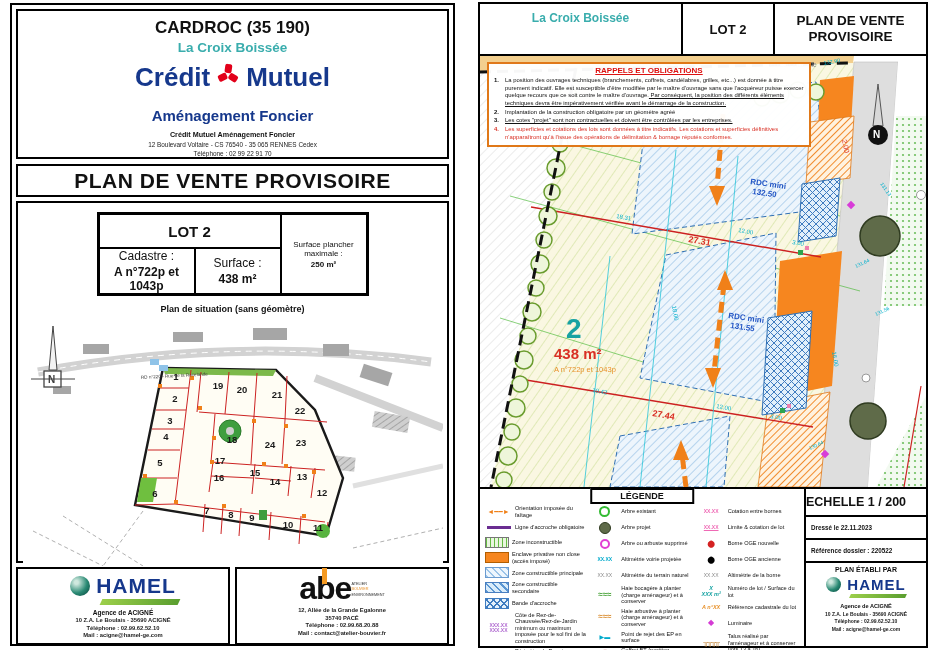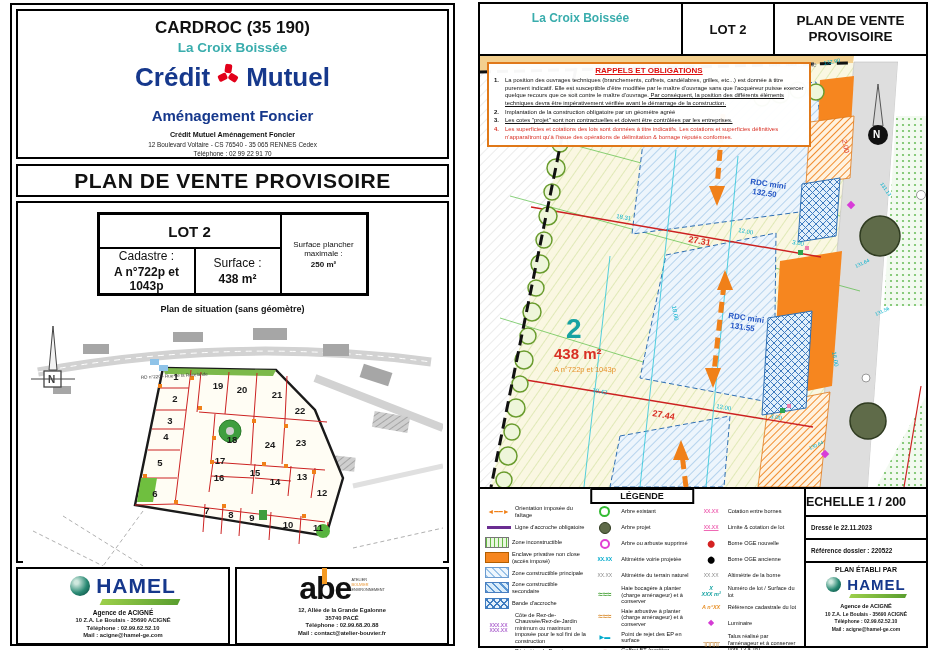--- a/index.html
+++ b/index.html
@@ -35,21 +35,21 @@
   .footer{display:flex;gap:5px;margin-top:4px;height:78px}
   .f-box{border:2px solid #000;flex:1;display:flex;flex-direction:column;align-items:center;justify-content:center;box-sizing:border-box}
   .hamel{display:flex;align-items:center;gap:6px}
   .globe{width:20px;height:20px;border-radius:50%;
     background:radial-gradient(circle at 32% 32%,#cfe8de 10%,#2a8a74 55%,#0c4f44 90%)}
   .hamel-text{font-size:21px;font-weight:bold;color:#16388c;letter-spacing:1px}
   .hamel-bar{width:78px;height:6px;background:linear-gradient(90deg,#9ccf4a,#5a9e2f);
     transform:skewX(-25deg);margin:1px 0 4px 34px}
   .f-line1{font-size:6.6px;font-weight:bold}
   .f-line{font-size:5.8px;margin-top:1.5px;font-weight:bold;color:#222}
-  .abe{display:flex;align-items:flex-start;margin-bottom:4px}
+  .abe{display:flex;align-items:center;margin-bottom:4px}
   .abe-word{font-size:32px;font-weight:bold;line-height:.8;color:#111;position:relative;letter-spacing:-1px}
   .abe-word i{font-style:normal}
   .abe-bar{position:absolute;left:23px;top:-8px;width:5px;height:16px;background:#f59a22}
   .abe-side{font-size:3.8px;line-height:1.35;text-align:left;margin-top:2px;color:#333}
   .abe-side .or{color:#e8912a}
 
   
   .r-header{display:flex;height:50px;border-bottom:2px solid #000;flex:none}
   .rh1{width:203px;border-right:2px solid #000;text-align:center;padding-top:6px;box-sizing:border-box}
   .rh1 .t{font-size:15px;font-weight:bold}

